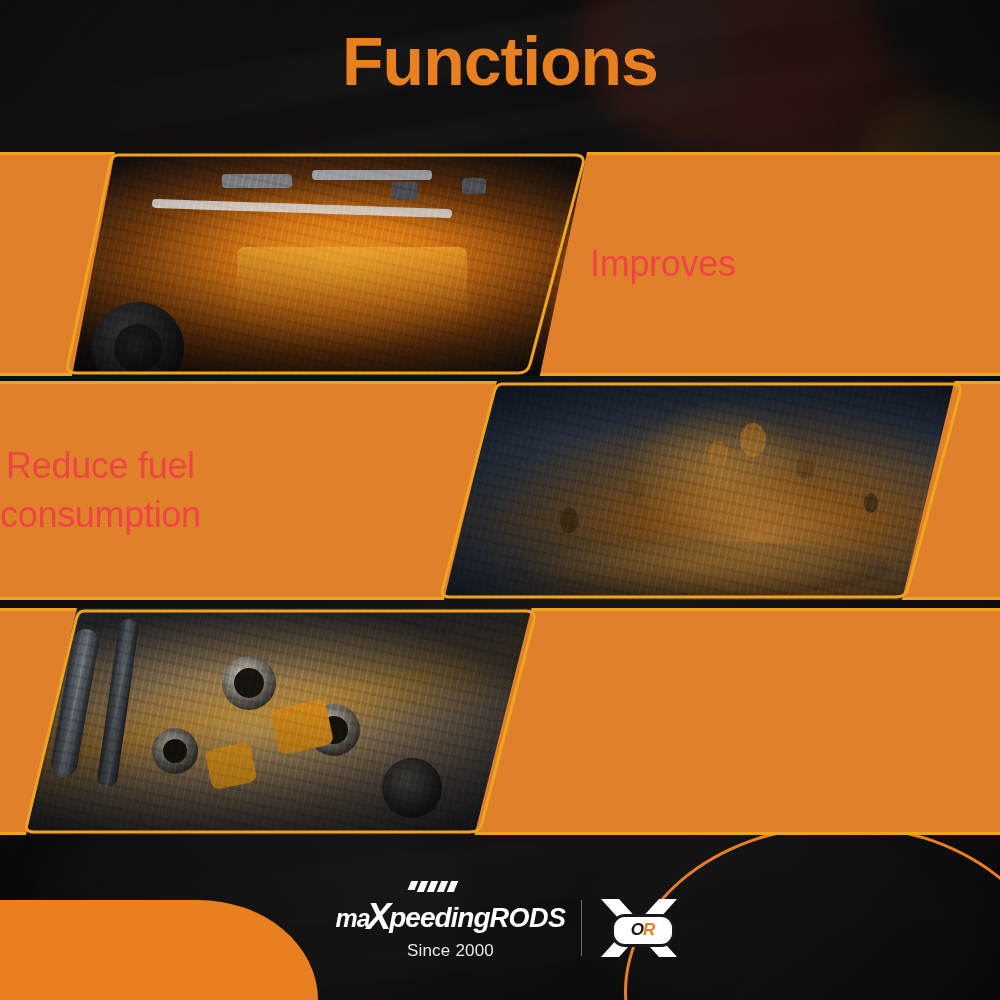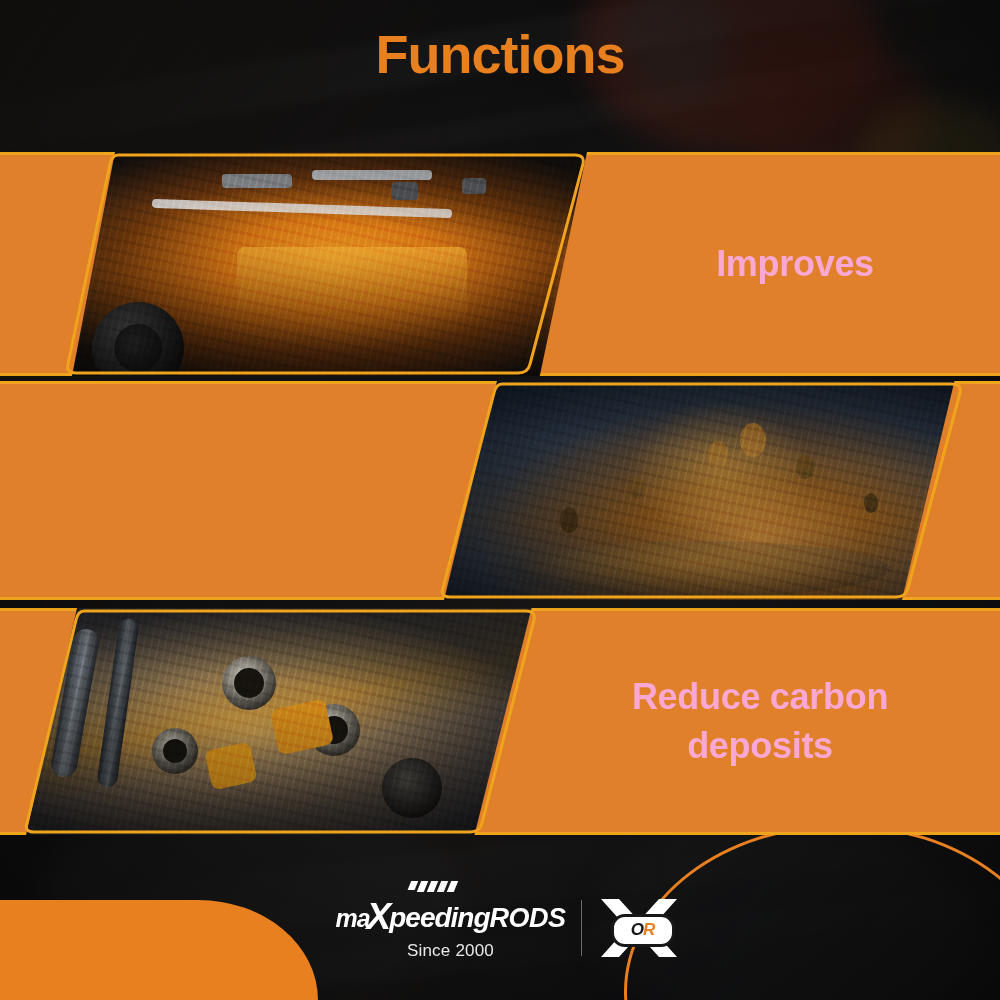--- a/index.html
+++ b/index.html
@@ -40,21 +40,21 @@
     position:absolute;left:0;top:900px;width:318px;height:100px;
     background:#E8801F;border-top-right-radius:120px 100px;
   }
   .corner-arc{position:absolute;right:-60px;bottom:-160px;width:430px;height:330px;
     border:3px solid #E8801F;border-radius:50%;
     clip-path:inset(0 0 44% 0);}
 
   
   .title{
     position:absolute;left:0;right:0;top:26px;text-align:center;
-    font-size:54px;font-weight:bold;letter-spacing:-1px;
+    font-size:68px;font-weight:bold;letter-spacing:-1px;
     color:#E8801F;line-height:1.05;
   }
 
   
   .band{position:absolute;left:0;width:1000px;}
   .band-fill{position:absolute;inset:0;background:#E0802B;}
   .band1{top:152px;height:224px;}
   .band2{top:381px;height:219px;}
   .band3{top:608px;height:227px;}
   .band-topline{position:absolute;left:0;right:0;top:0;height:3px;background:#F0A31C;}
@@ -100,22 +100,22 @@
   }
   .panel .parts{position:absolute;inset:0;}
   .pt{position:absolute;border-radius:50%;}
   .panel .shade{position:absolute;inset:0;background:linear-gradient(185deg,rgba(0,0,0,.30),rgba(0,0,0,0) 35%,rgba(0,0,0,.45));}
 
   .stroke{position:absolute;top:0;bottom:0;width:100%;}
   .stroke svg{position:absolute;inset:0;width:100%;height:100%;}
 
   
   .band-text{
-    position:absolute;top:0;bottom:0;display:flex;align-items:center;justify-content:center;
-    color:#f9a8d4;font-size:36px;font-weight:bold;line-height:1.34;text-align:center;
+    position:absolute;top:0;bottom:0;display:flex;align-items:center;justify-content:flex-start;
+    color:#ef4444;font-size:36px;font-weight:normal;line-height:1.34;text-align:center;
     letter-spacing:-.3px;
   }
   .t1{left:590px;right:0;}
   .t2{left:0;right:560px;}
   .t3{left:520px;right:0;}
   .band-text span{display:block;}
 
   
   .footer{position:absolute;left:0;right:0;bottom:0;height:118px;}
   .logo-wrap{position:absolute;left:16px;right:0;top:12px;display:flex;align-items:center;justify-content:center;gap:15px;}
@@ -224,20 +224,26 @@
         <div class="grain"></div>
         <div class="shade"></div>
       </div>
     </div>
     <div class="stroke">
       <svg viewBox="0 0 1000 219" preserveAspectRatio="none">
         <path d="M502,3 H952 Q962,3 960,12 L908,207 Q906,216 896,216 H450 Q440,216 443,207 L494,12 Q496,3 502,3 Z" fill="none" stroke="#F0A31C" stroke-width="3"></path>
       </svg>
     </div>
 
+    <div class="band-text t2">
+      <div>
+        <span>Reduce fuel</span>
+        <span>consumption</span>
+      </div>
+    </div>
   </div>
 
   <div class="band band3">
     <div class="band-fill"></div>
     <div class="band-topline"></div>
     <div class="band-botline"></div>
 
     <div class="panel panel3">
       <div class="panel-inner">
         <div class="skin"></div>
@@ -257,26 +263,20 @@
         <div class="grain"></div>
         <div class="shade"></div>
       </div>
     </div>
     <div class="stroke">
       <svg viewBox="0 0 1000 227" preserveAspectRatio="none">
         <path d="M84,3 H526 Q536,3 534,12 L482,215 Q480,224 470,224 H34 Q24,224 27,215 L76,12 Q78,3 84,3 Z" fill="none" stroke="#F0A31C" stroke-width="3"></path>
       </svg>
     </div>
 
-    <div class="band-text t3">
-      <div>
-        <span>Reduce carbon</span>
-        <span>deposits</span>
-      </div>
-    </div>
   </div>
 
   <div class="footer">
     <div class="logo-wrap">
 
       <div class="logo-main">
         <div class="logo-row">
           <span class="lg-ma">ma</span>
           <span class="lg-x">X</span>
           <span class="lg-peeding">peeding</span>

